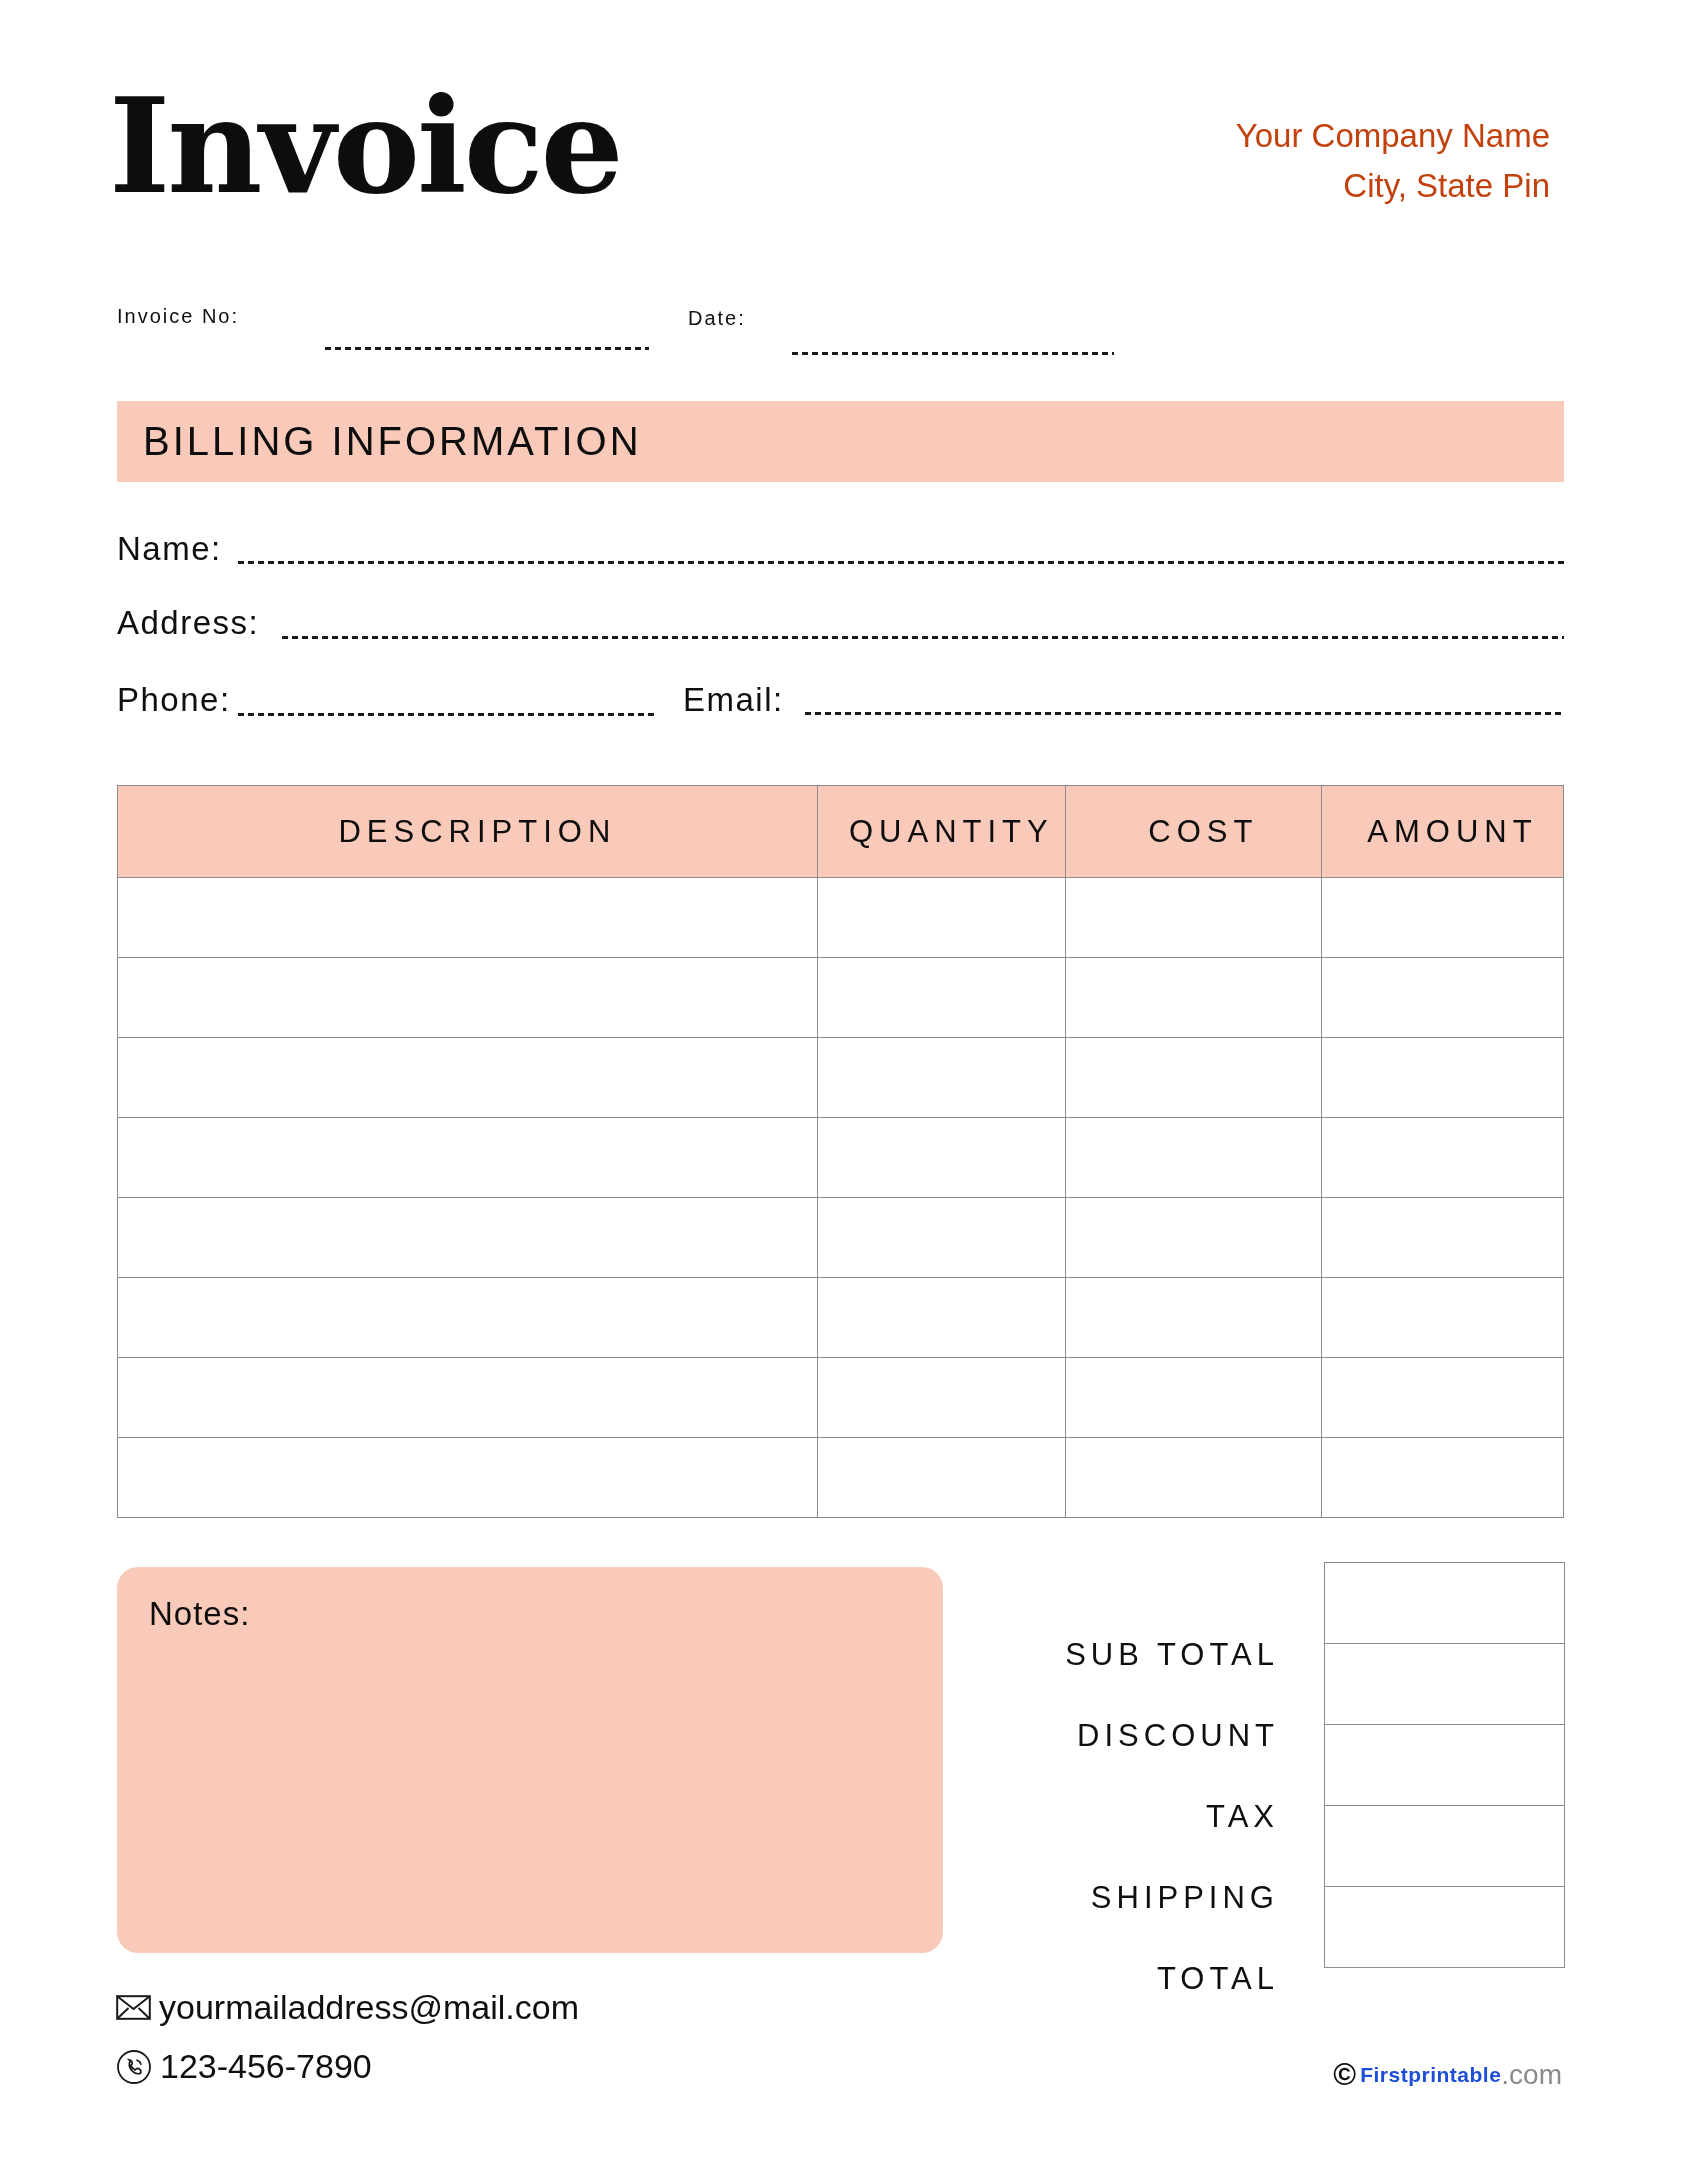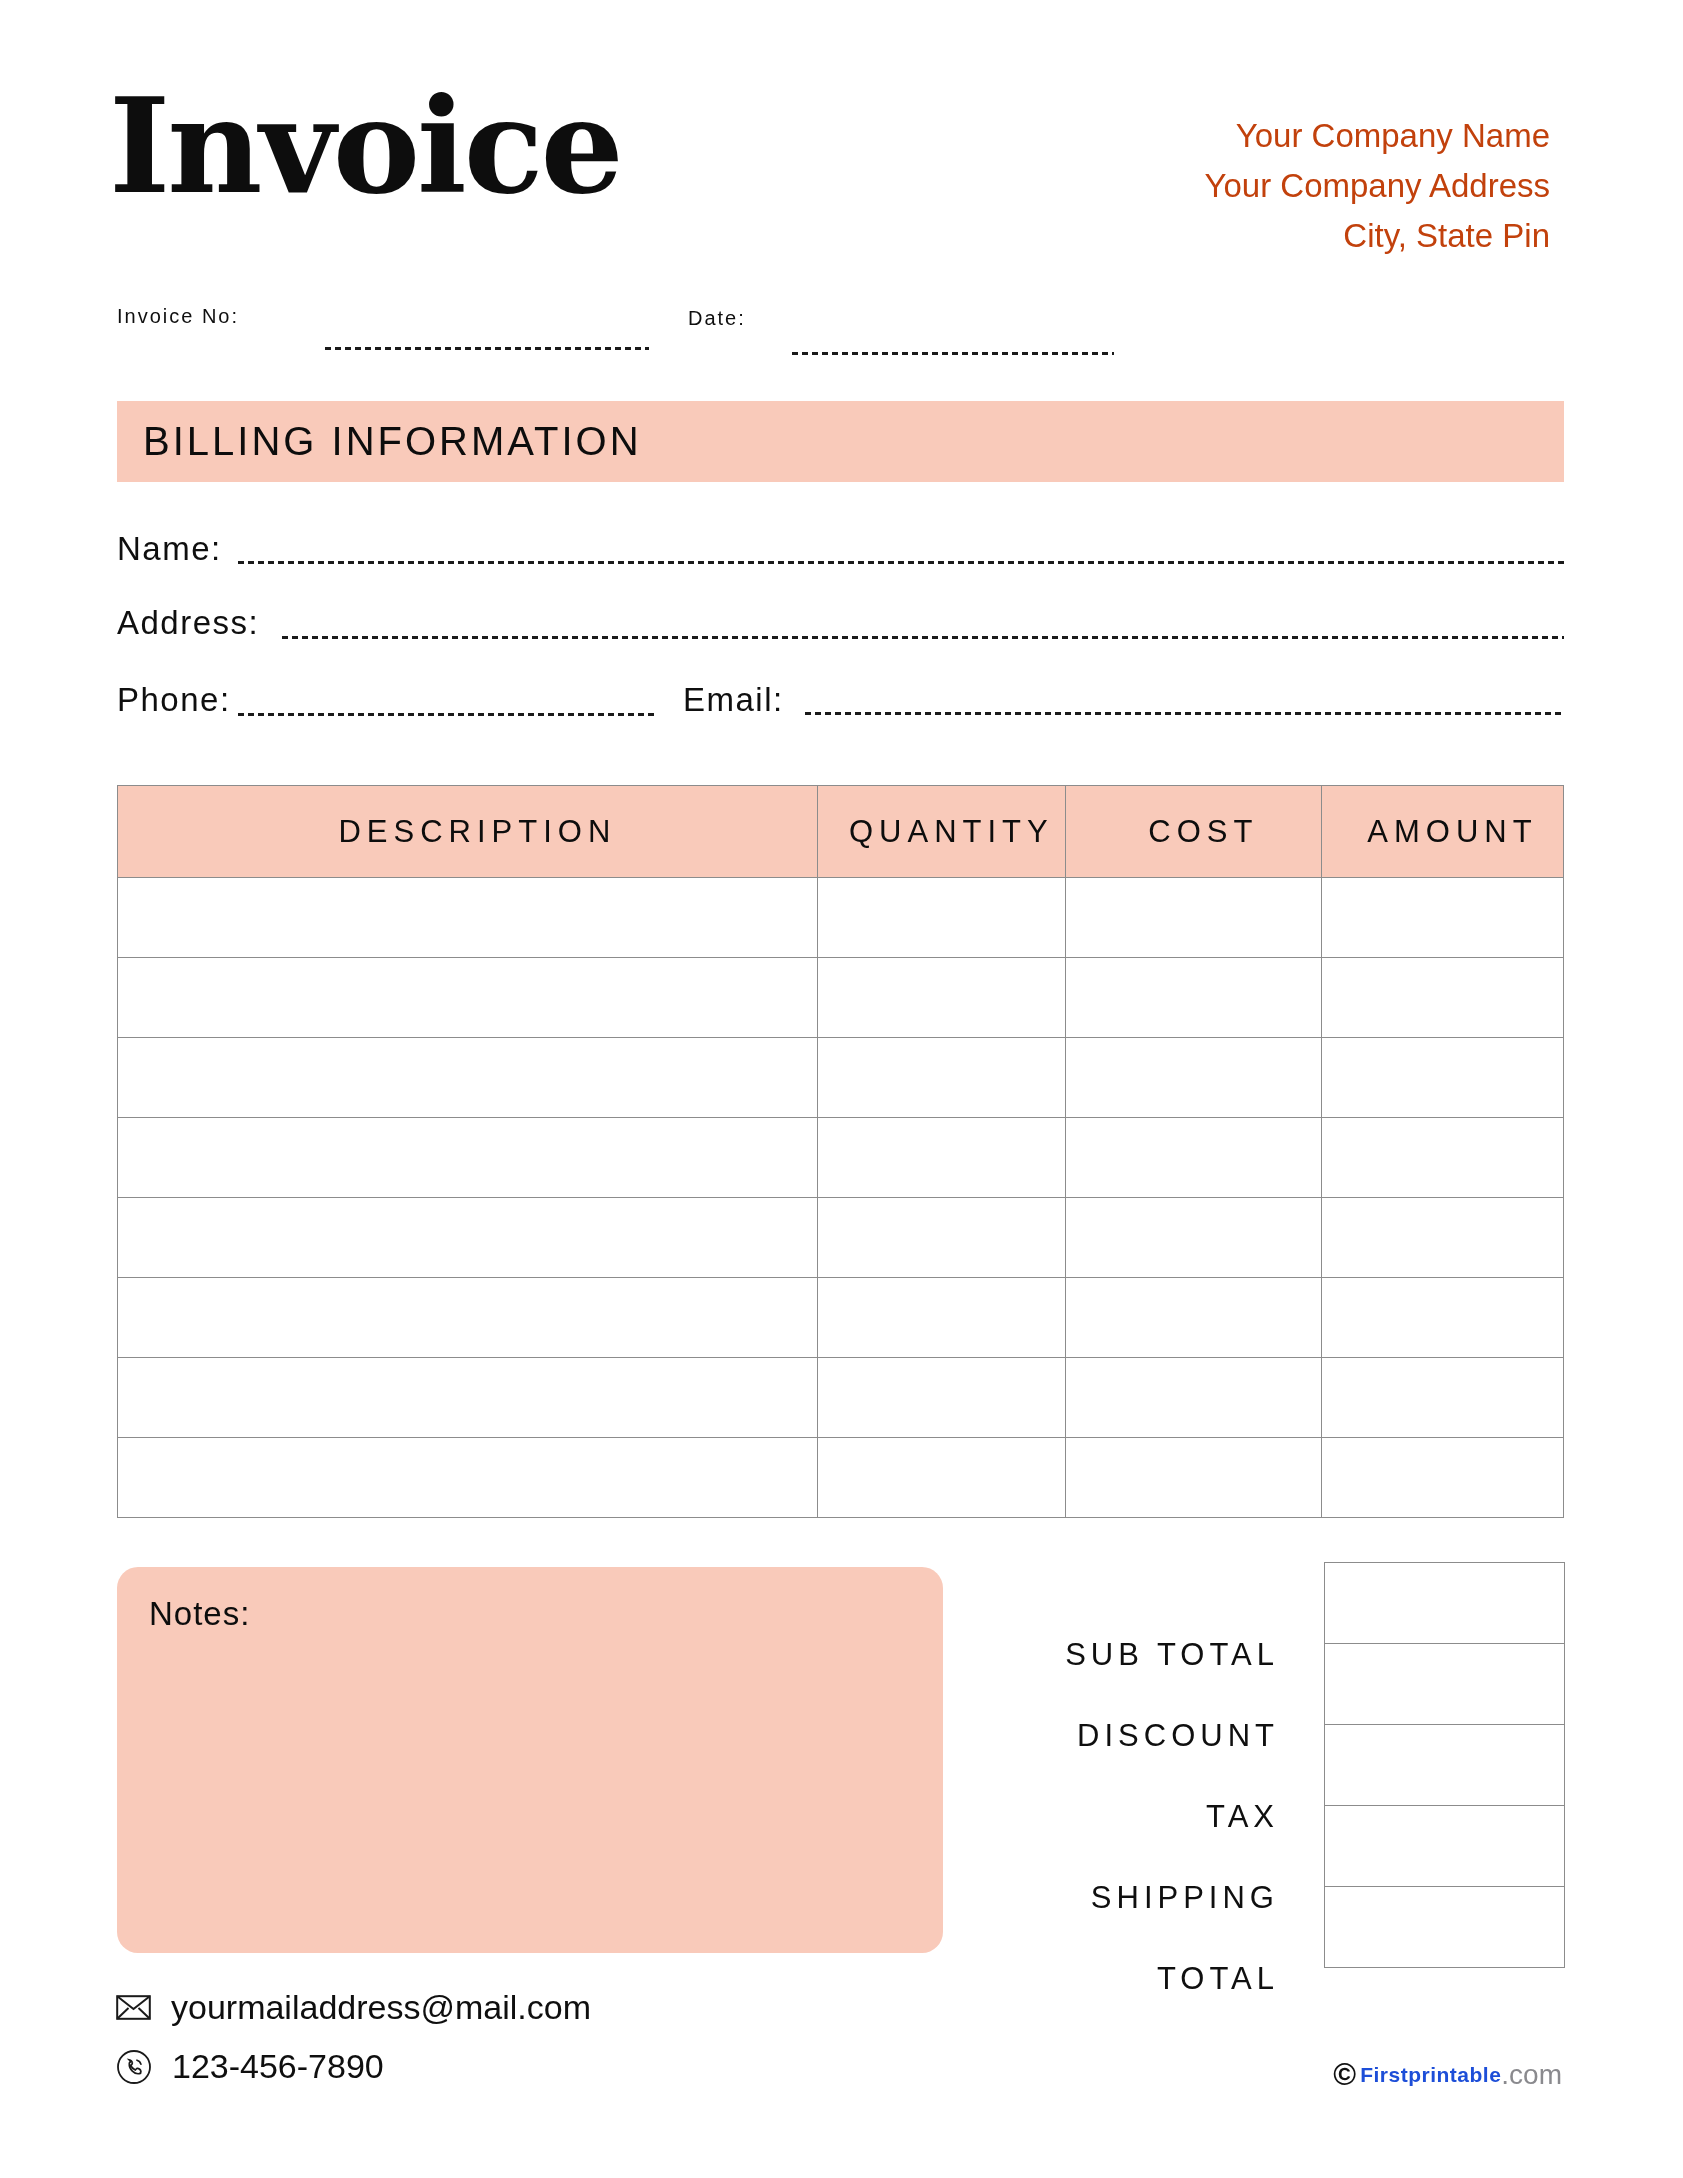--- a/index.html
+++ b/index.html
@@ -63,40 +63,39 @@
   .totals-labels{position:absolute;left:842px;top:1614px;width:437px;}
   .trow{height:81px;display:flex;align-items:center;justify-content:flex-end;
         font-size:31px;letter-spacing:5px;color:#0f0f0f;}
   .totals-boxes{
     position:absolute;left:1324px;top:1562px;width:241px;height:406px;
     border:1px solid var(--line);box-sizing:border-box;
   }
   .tbox{height:81px;border-bottom:1px solid var(--line);box-sizing:border-box;}
   .tbox:last-child{border-bottom:none;}
   
-  .contact-row{position:absolute;left:116px;display:flex;align-items:center;gap:20px;}
+  .contact-row{position:absolute;left:116px;display:flex;align-items:center;gap:8px;}
   .contact-row .txt{font-size:34px;color:#0f0f0f;}
   .cicon{display:block;}
   
   .footer{
     position:absolute;right:121px;top:2057px;display:flex;align-items:center;
   }
   .footer .copy{font-size:31px;color:#111;font-weight:700;margin-right:4px;}
   .footer .brand{font-size:21px;font-weight:700;color:#1d4ed8;letter-spacing:0.5px;}
   .footer .dom{font-size:28px;color:#8a8a8e;}
 </style>
 </head>
 <body>
 
 <div class="page" style="--accent: #F9CABA; --line: #8C8C8C;">
 
   <div class="title">Invoice</div>
   <div class="company">
     <div>Your Company Name</div>
-    <div>Your Company Address</div>
     <div>City, State Pin</div>
   </div>
 
   <div class="label pos" style="left:117px;top:305px;">Invoice No:</div>
   <div class="dash" style="left:325px;top:347px;width:324px;"></div>
   <div class="label pos" style="left:688px;top:307px;">Date:</div>
   <div class="dash" style="left:792px;top:352px;width:322px;"></div>
 
   <div class="banner">
     <span>BILLING INFORMATION</span>

